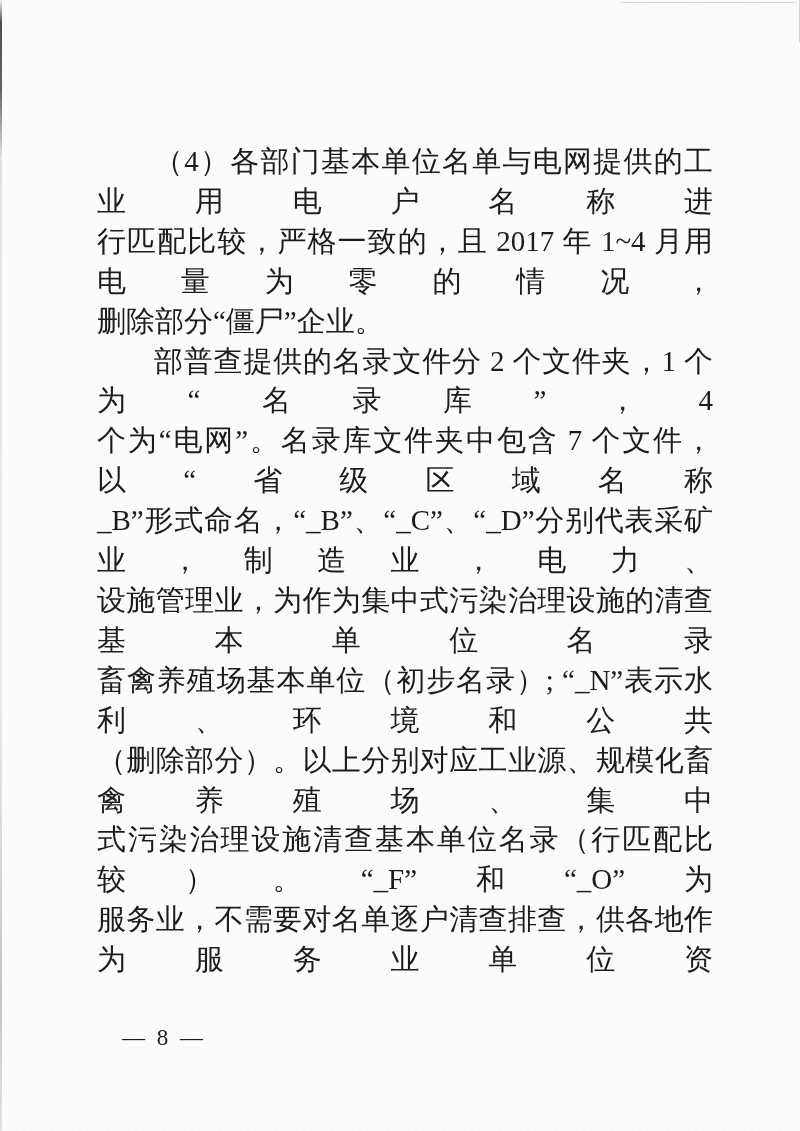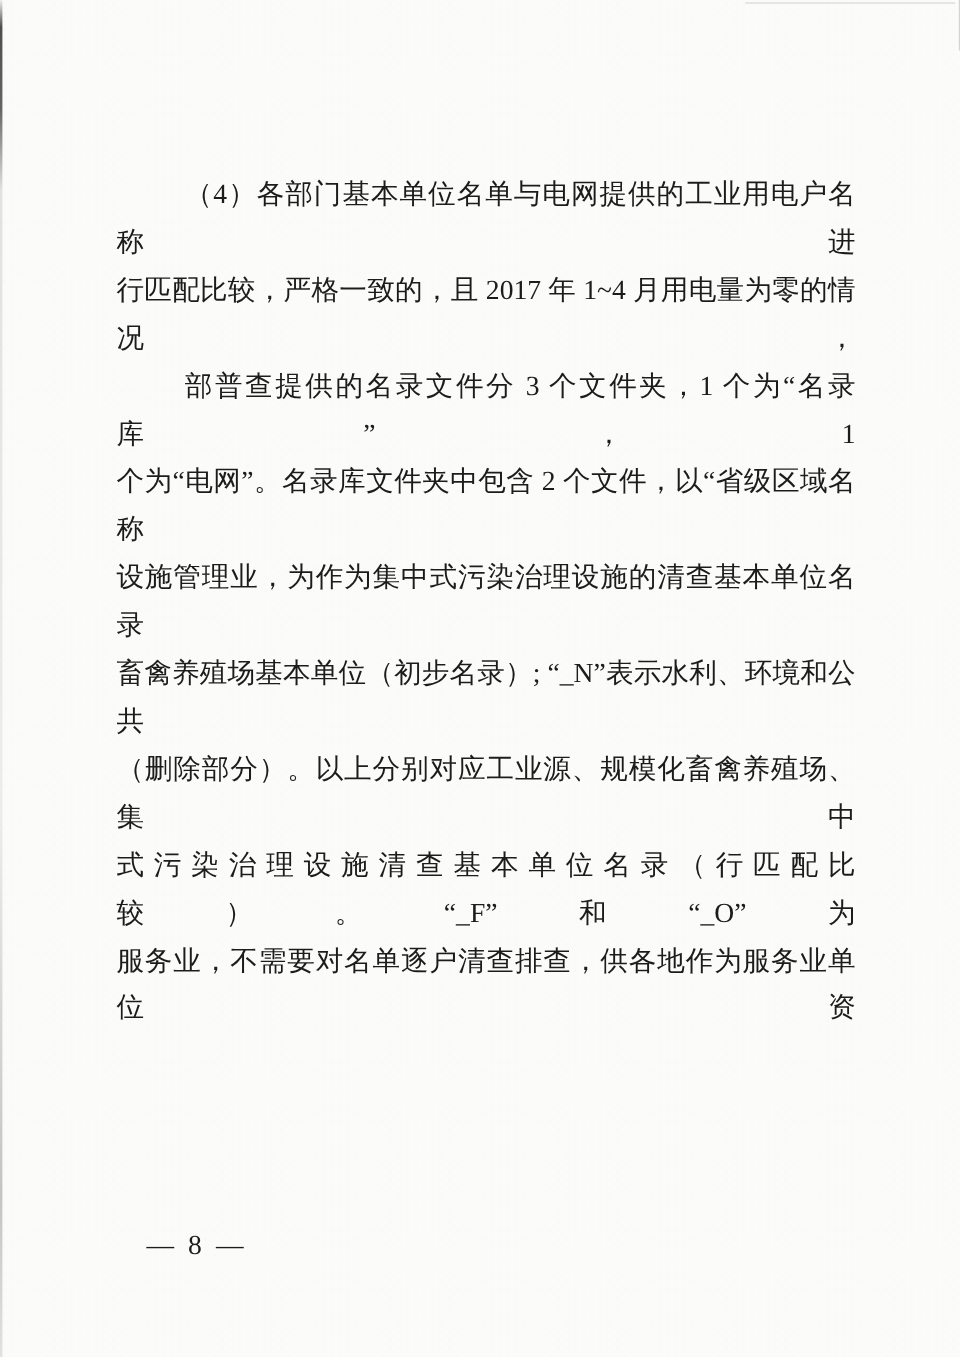--- a/index.html
+++ b/index.html
@@ -47,21 +47,21 @@
   }
   .text-block {
     position: absolute;
     left: 97px;
     top: 142px;
     width: 616px;
   }
   .line {
     margin: 0;
     padding: 0;
-    font-size: 23px;
+    font-size: 29px;
     line-height: 39.9px;
     text-align: justify;
     text-align-last: justify;
   }
   .line.end {
     text-align-last: left;
   }
   .line.indent {
     text-indent: 57px;
   }
@@ -80,22 +80,24 @@
 
 <div class="page">
 
   <div class="edge-left"></div>
   <div class="edge-top-right"></div>
   <div class="edge-right"></div>
 
   <main class="text-block">
     <p class="line indent">（4）各部门基本单位名单与电网提供的工业用电户名称进</p>
     <p class="line">行匹配比较，严格一致的，且 2017 年 1~4 月用电量为零的情况，</p>
-    <p class="line indent">部普查提供的名录文件分 3 个文件夹，1 个为“名录库”，1</p>
-    <p class="line">个为“电网”。名录库文件夹中包含 2 个文件，以“省级区域名称</p>
+    <p class="line end">删除部分“僵尸”企业。</p>
+    <p class="line indent">部普查提供的名录文件分 2 个文件夹，1 个为“名录库”，4</p>
+    <p class="line">个为“电网”。名录库文件夹中包含 7 个文件，以“省级区域名称</p>
+    <p class="line">_B”形式命名，“_B”、“_C”、“_D”分别代表采矿业，制造业，电力、</p>
     <p class="line">设施管理业，为作为集中式污染治理设施的清查基本单位名录</p>
     <p class="line">畜禽养殖场基本单位（初步名录）; “_N”表示水利、环境和公共</p>
     <p class="line">（删除部分）。以上分别对应工业源、规模化畜禽养殖场、集中</p>
     <p class="line">式污染治理设施清查基本单位名录（行匹配比较）。“_F”和“_O”为</p>
     <p class="line">服务业，不需要对名单逐户清查排查，供各地作为服务业单位资</p>
 
   </main>
 
   <div class="page-number">— 8 —</div>
 

